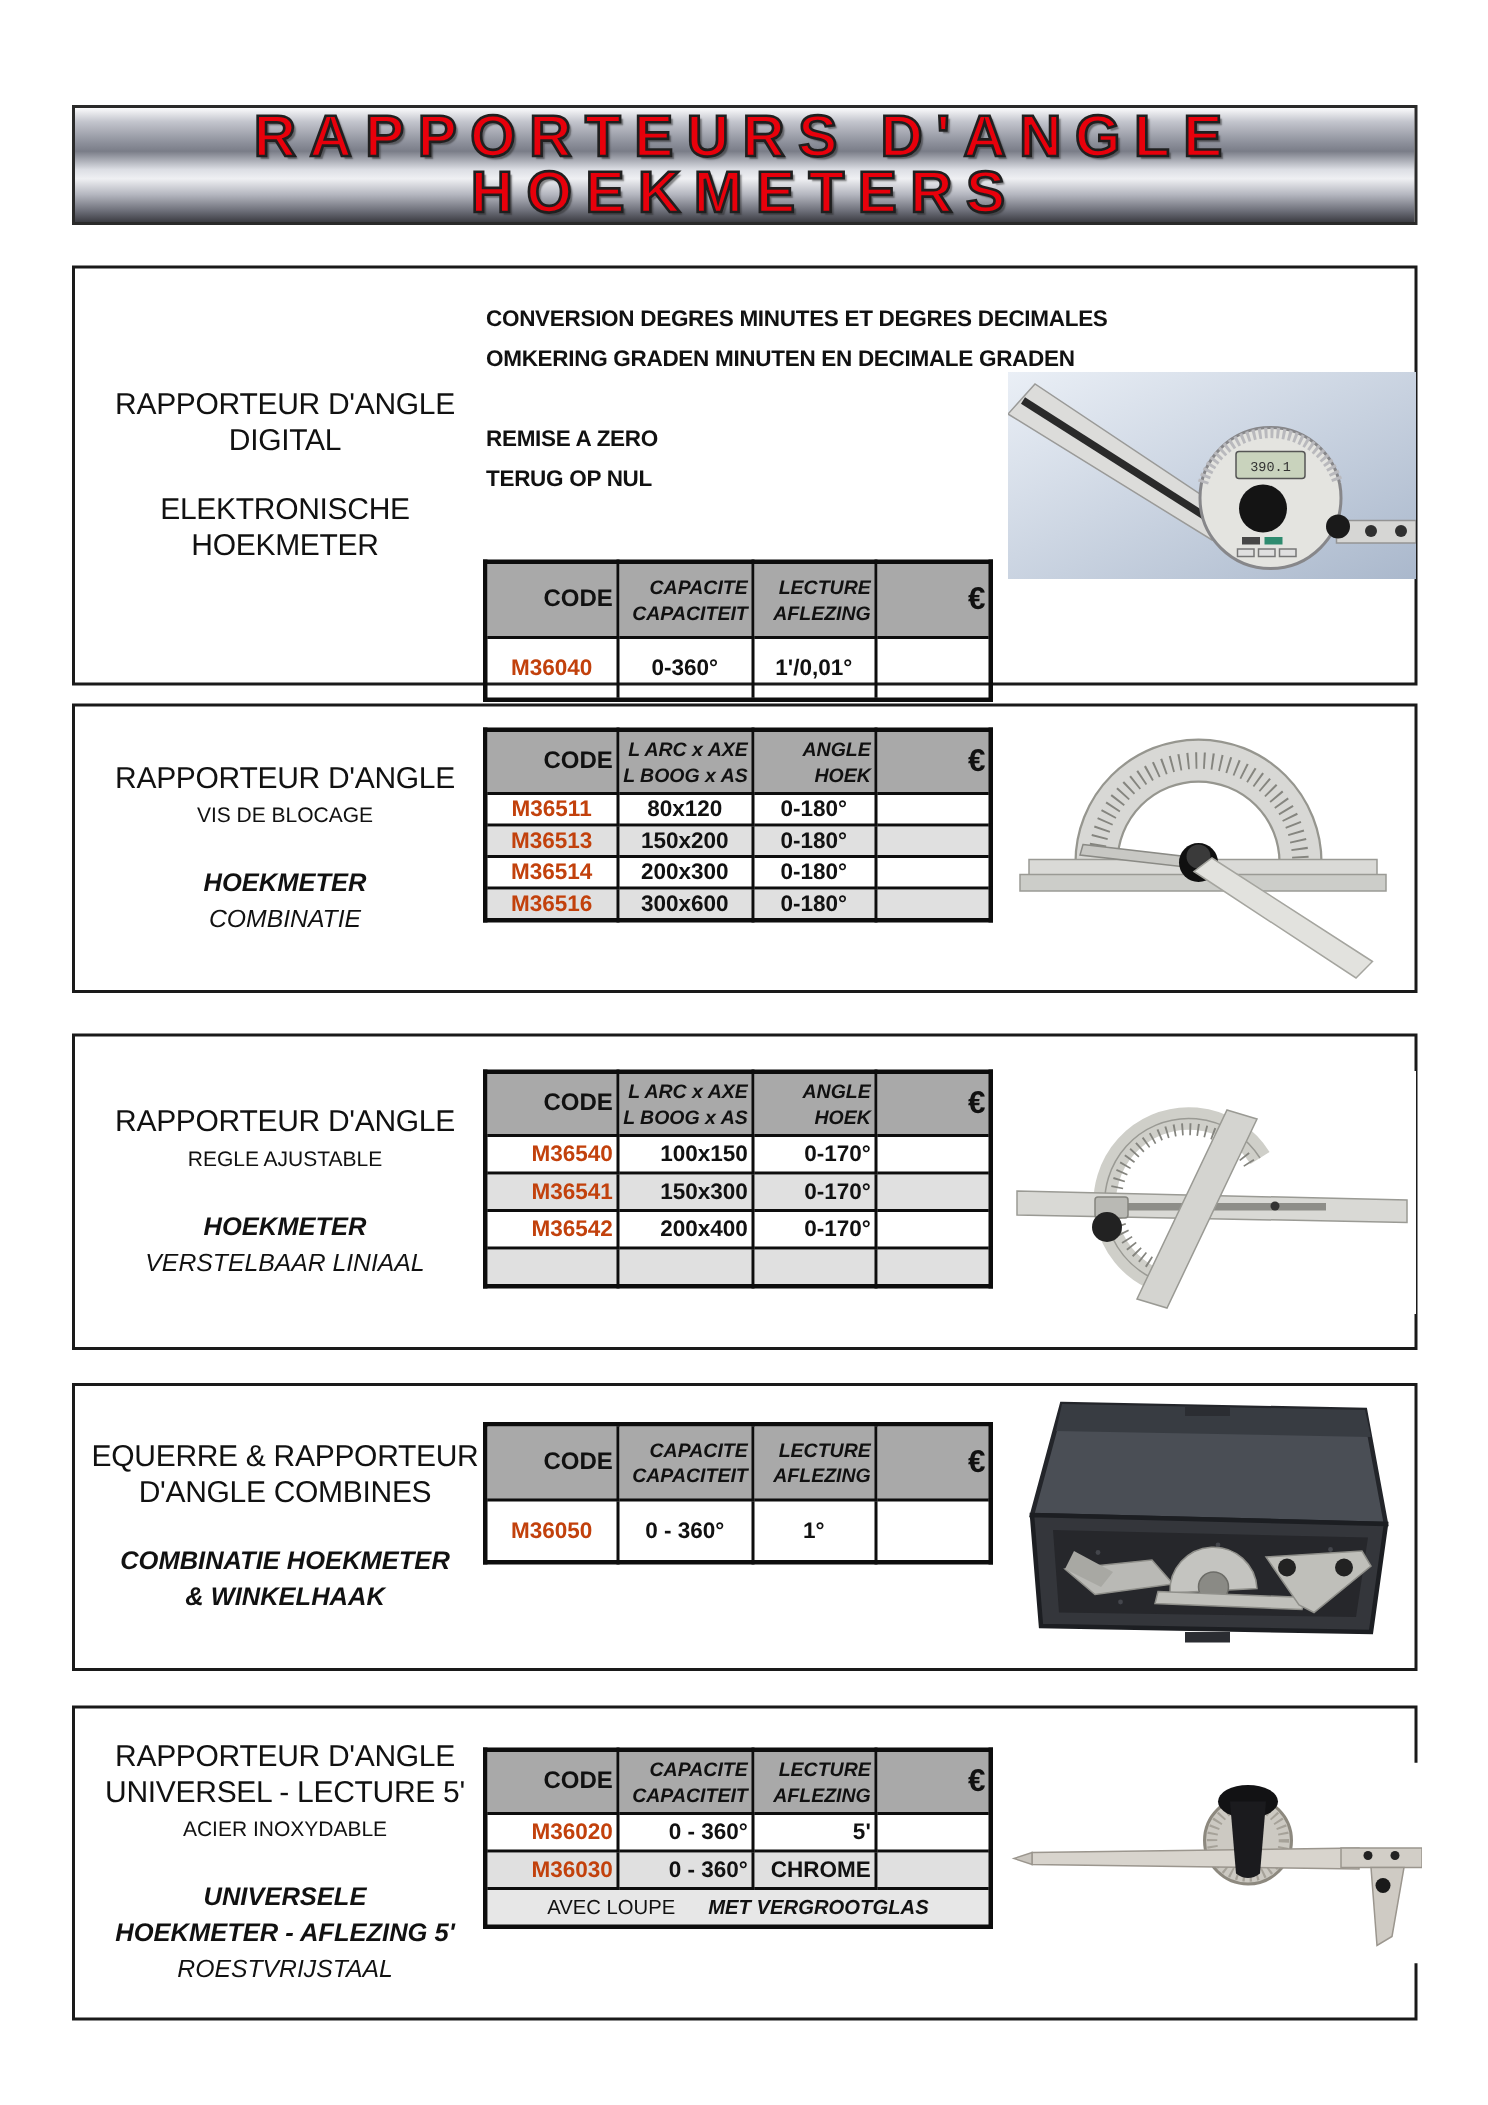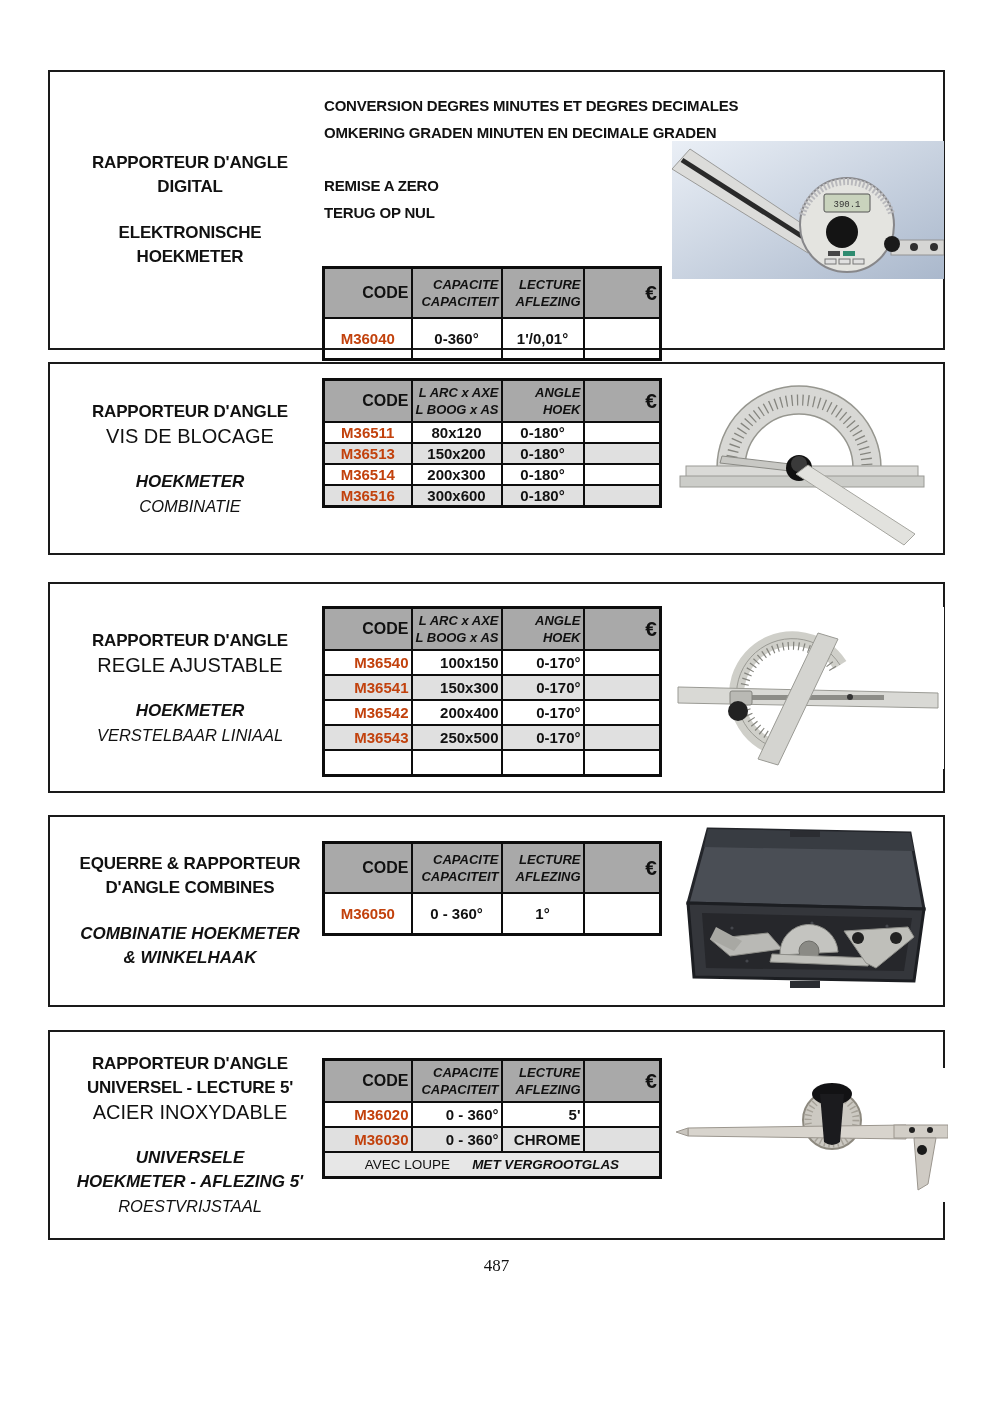--- a/index.html
+++ b/index.html
@@ -23,22 +23,22 @@
   
   .sec{box-sizing:border-box;border:2px solid #1a1a1a;display:flex;padding:4px 8px;}
   .s-0{height:280px;margin-bottom:12px;}
   .s-1{height:193px;margin-bottom:27px;}
   .s-2{height:211px;margin-bottom:22px;}
   .s-3{height:192px;margin-bottom:23px;}
   .s-4{height:210px;margin-bottom:0;}
 
   .col-left{width:264px;flex:0 0 264px;display:flex;flex-direction:column;justify-content:center;text-align:center;}
   .tl{line-height:24px;}
-  .tl.b{font-weight:bold;font-size:17px;letter-spacing:-0.2px;}
-  .tl.r{font-size:20px;}
+  .tl.b{font-weight:normal;font-size:20px;letter-spacing:-0.2px;}
+  .tl.r{font-size:14px;}
   .tl.bi{font-weight:bold;font-style:italic;font-size:17px;}
   .tl.i{font-style:italic;font-size:16.5px;}
   .tl.gap{height:22px;}
 
   .col-mid{width:348px;flex:0 0 348px;display:flex;flex-direction:column;}
   .notes{margin-top:16px;margin-left:2px;}
   .note-group{margin-bottom:26px;}
   .note-line{font-weight:bold;font-size:15px;line-height:27px;letter-spacing:-0.2px;white-space:nowrap;}
 
   table{border-collapse:collapse;table-layout:fixed;width:337px;border:3px solid #0d0d0d;}
@@ -70,20 +70,24 @@
 
   .col-img{flex:1;display:flex;align-items:center;justify-content:center;padding:2px;}
 
   .page-footer{text-align:center;margin-top:16px;font-family:"Liberation Serif",serif;font-size:17px;}
 </style>
 </head>
 <body>
 
 <div class="content">
 
+  <header class="banner">
+    <div class="banner-line">RAPPORTEURS D'ANGLE</div>
+    <div class="banner-line">HOEKMETERS</div>
+  </header>
 
   <section class="sec s-0">
     <div class="col-left">
         <div class="tl b">RAPPORTEUR D'ANGLE</div>
         <div class="tl b">DIGITAL</div>
         <div class="tl gap"></div>
         <div class="tl b">ELEKTRONISCHE</div>
         <div class="tl b">HOEKMETER</div>
       </div>
     <div class="col-mid">
@@ -273,26 +277,20 @@
               <td>0-170°</td>
               <td></td>
             </tr>
             <tr>
               <td class="code">M36542</td>
               <td>200x400</td>
               <td>0-170°</td>
               <td></td>
             </tr>
             <tr>
-              <td class="code">M36543</td>
-              <td>250x500</td>
-              <td>0-170°</td>
-              <td></td>
-            </tr>
-            <tr>
               <td class="code"></td>
               <td></td>
               <td></td>
               <td></td>
             </tr>
           </tbody>
         </table>
     </div>
     <div class="col-img">
       <svg width="272" height="162" viewBox="0 0 272 162">
@@ -441,17 +439,14 @@
         <path d="M148 26 L172 26 L168 74 Q160 80 152 74 Z" fill="#1b1b1e"></path>
         <rect x="222" y="57" width="54" height="13" fill="#d2cec7" stroke="#9b968e"></rect>
         <circle cx="240" cy="62" r="3" fill="#222"></circle>
         <circle cx="258" cy="62" r="3" fill="#222"></circle>
         <polygon points="242,70 264,70 256,116 246,122" fill="#cfcbc4" stroke="#9b968e"></polygon>
         <circle cx="250" cy="82" r="5" fill="#1a1a1a"></circle>
       </svg>
     </div>
   </section>
 
-  <footer class="page-footer">
-    <span>487</span>
-  </footer>
 
 </div>
 
 </body></html>

